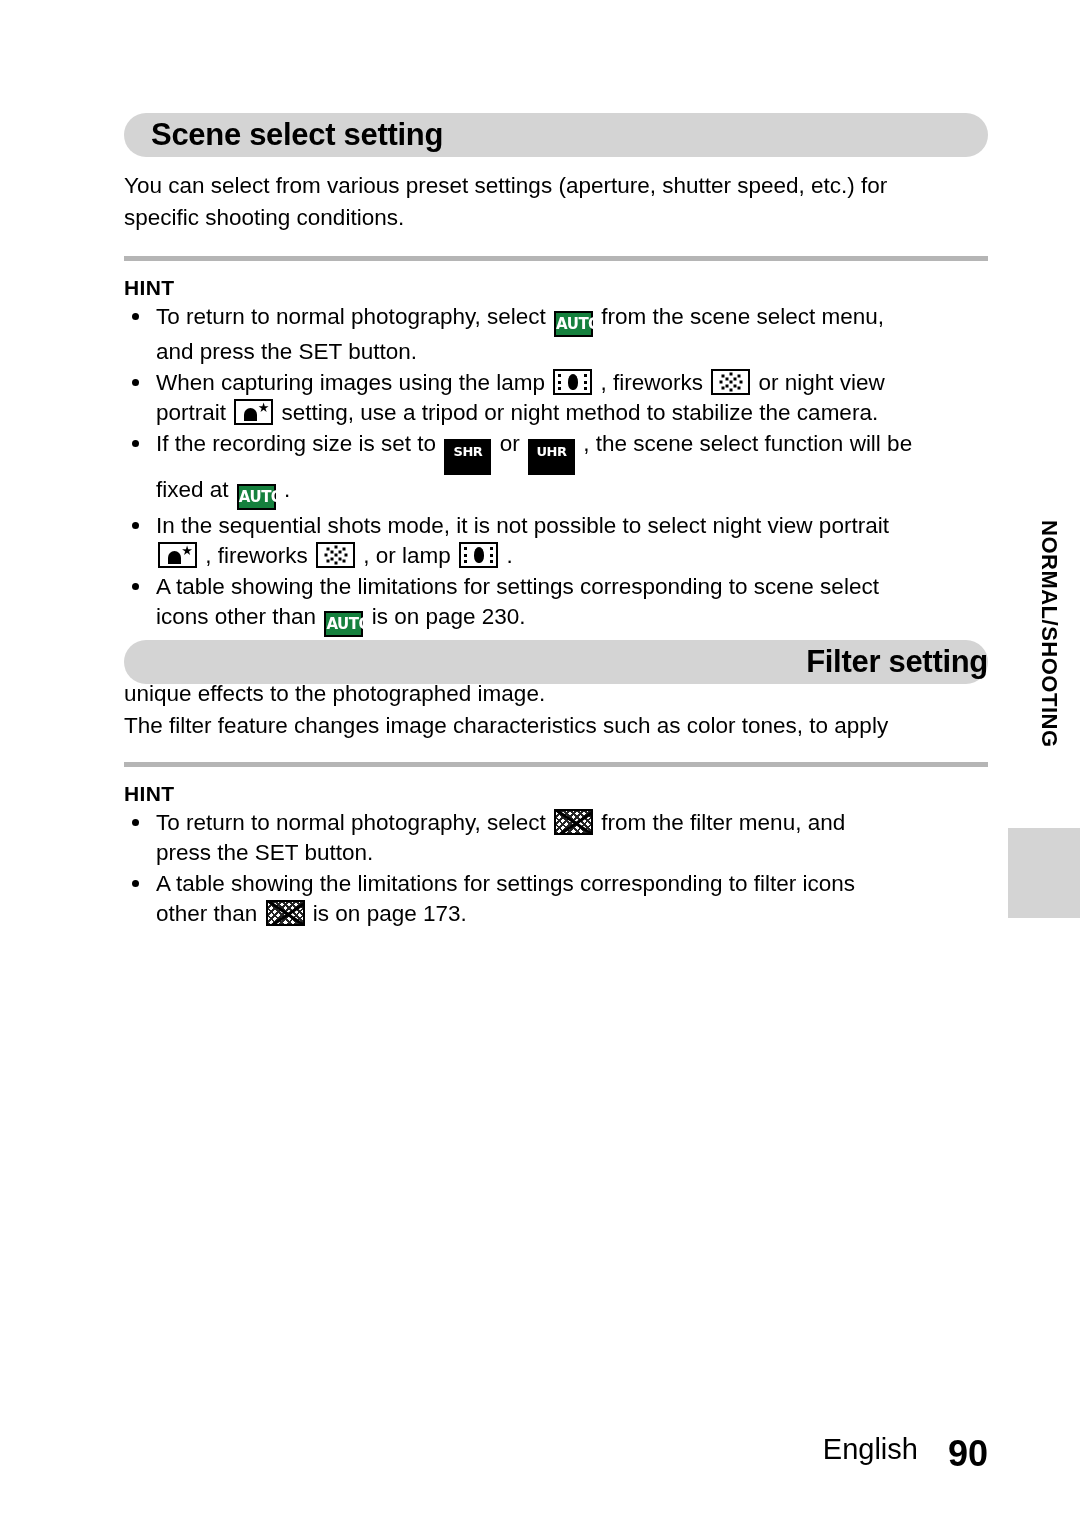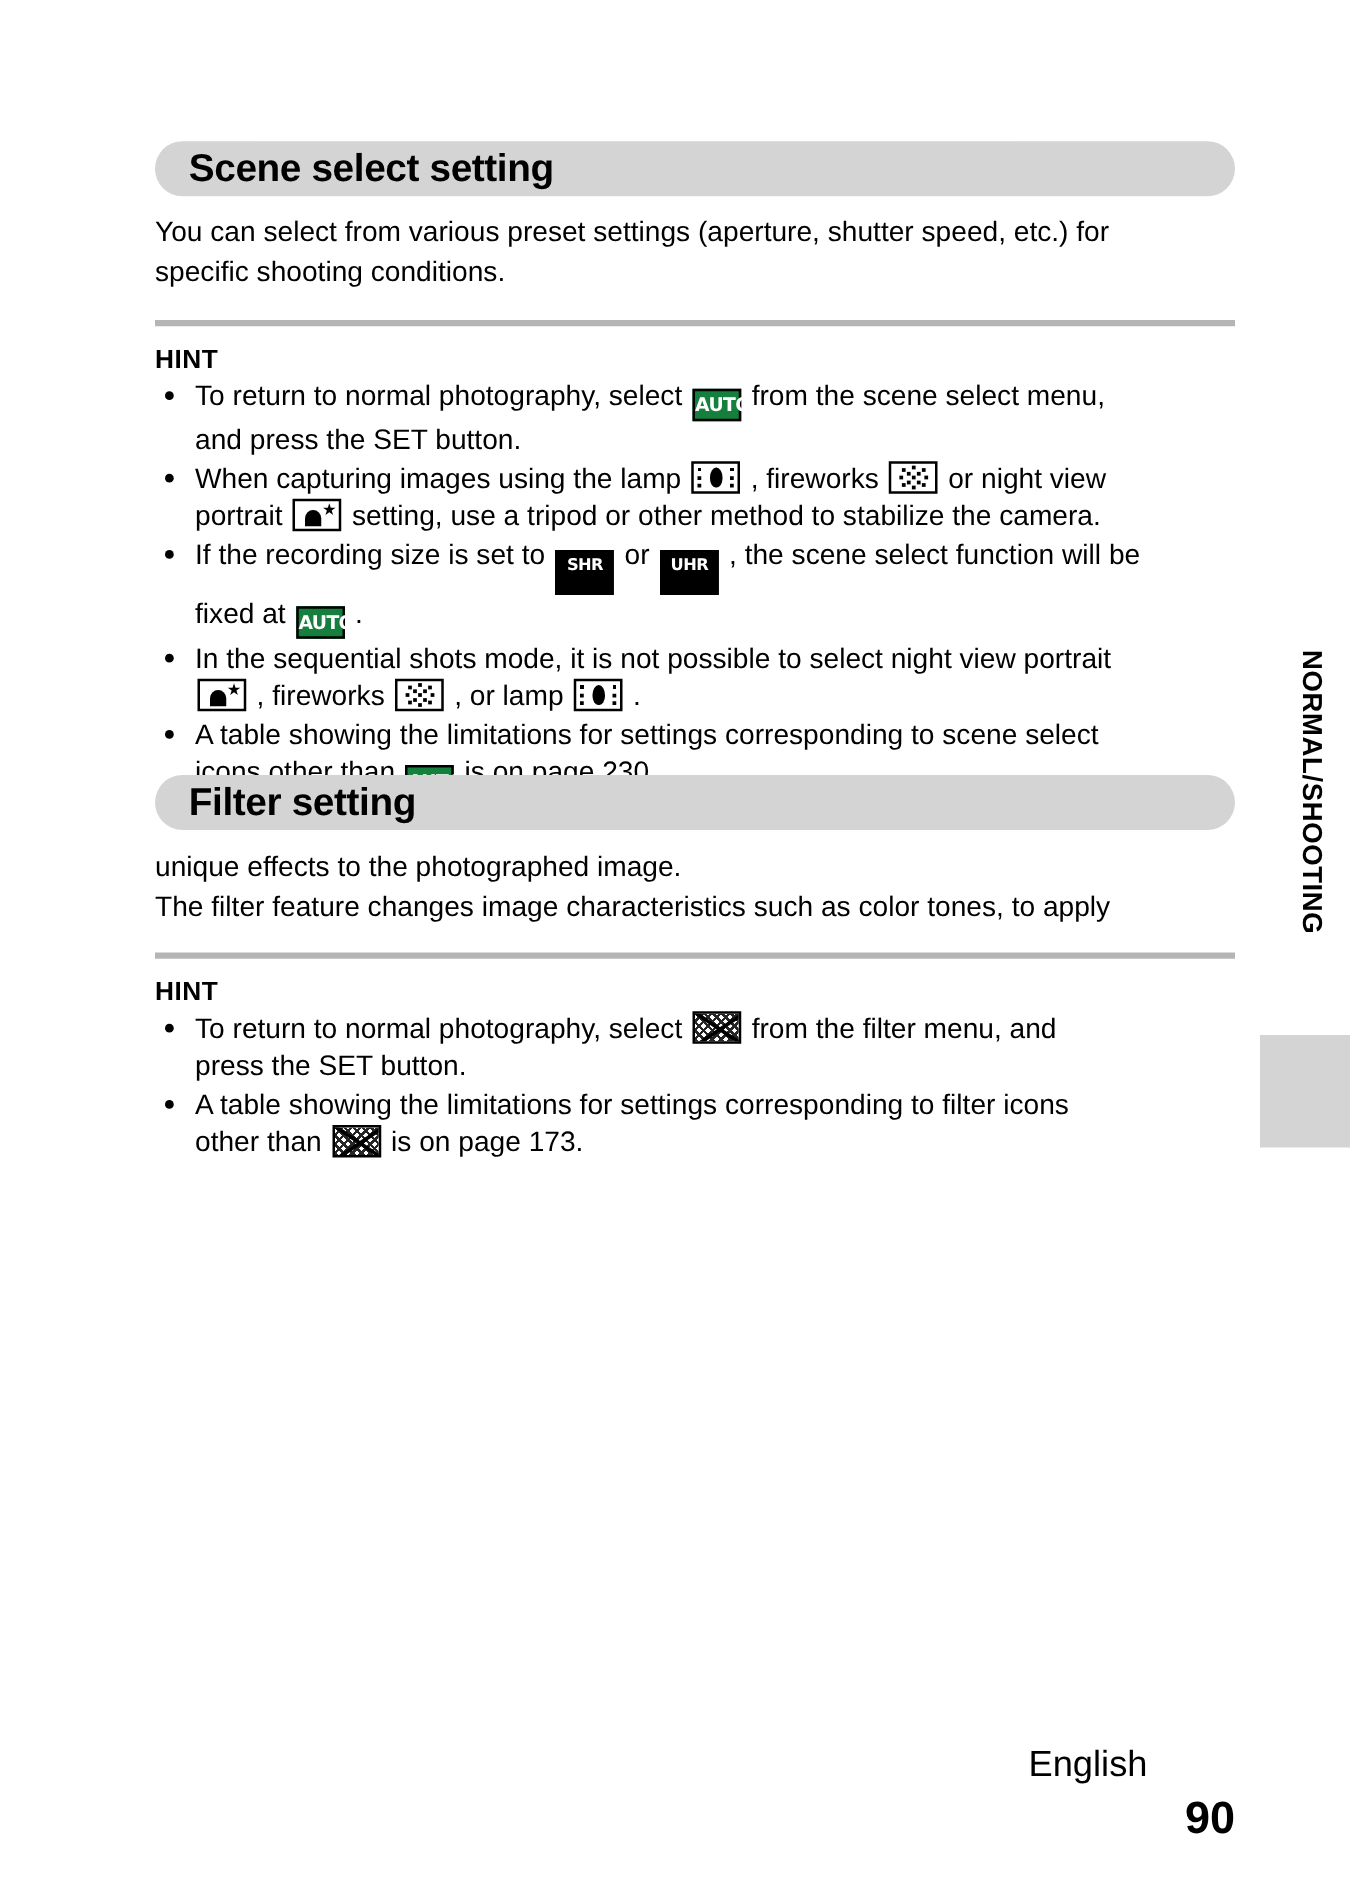--- a/index.html
+++ b/index.html
@@ -232,21 +232,20 @@
     display: flex;
     align-items: flex-start;
     gap: 30px;
   }
   .footer .lang {
     font-size: 29px;
   }
   .footer .pageno {
     font-size: 36px;
     font-weight: bold;
-    margin-top: 37px;
   }
 </style>
 </head>
 <body>
 
 <div class="page">
 
   <div class="heading-bar" style="top:113px;">
     <span class="bar-text">Scene select setting</span>
   </div>
@@ -277,21 +276,21 @@
       <span class="ln">
         <span>When capturing images using the lamp</span>
         <span class="ic ic-lamp"></span>
         <span>, fireworks</span>
         <span class="ic ic-fire"></span>
         <span>or night view</span>
       </span>
       <span class="ln">
         <span>portrait</span>
         <span class="ic ic-night"></span>
-        <span>setting, use a tripod or other method to stabilize the camera.</span>
+        <span>setting, use a tripod or night method to stabilize the camera.</span>
       </span>
     </div>
 
     <div class="bullet-row">
       <span class="bullet-dot"></span>
       <span class="ln">
         <span>If the recording size is set to</span>
         <span class="ic ic-shr">SHR</span>
         <span>or</span>
         <span class="ic ic-uhr">UHR</span>
@@ -322,21 +321,21 @@
       <span class="ln">A table showing the limitations for settings corresponding to scene select</span>
       <span class="ln">
         <span>icons other than</span>
         <span class="ic ic-auto">AUTO</span>
         <span>is on page 230.</span>
       </span>
     </div>
 
   </div>
 
-  <div class="heading-bar" style="top:620px;">
+  <div class="heading-bar" style="top:640px;justify-content:flex-end;">
     <span class="bar-text">Filter setting</span>
   </div>
 
   <div class="para" style="top:678px;">
     <span class="ln">unique effects to the photographed image.</span>
     <span class="ln">The filter feature changes image characteristics such as color tones, to apply</span>
   </div>
 
   <div class="rule" style="top:762px;"></div>
 

